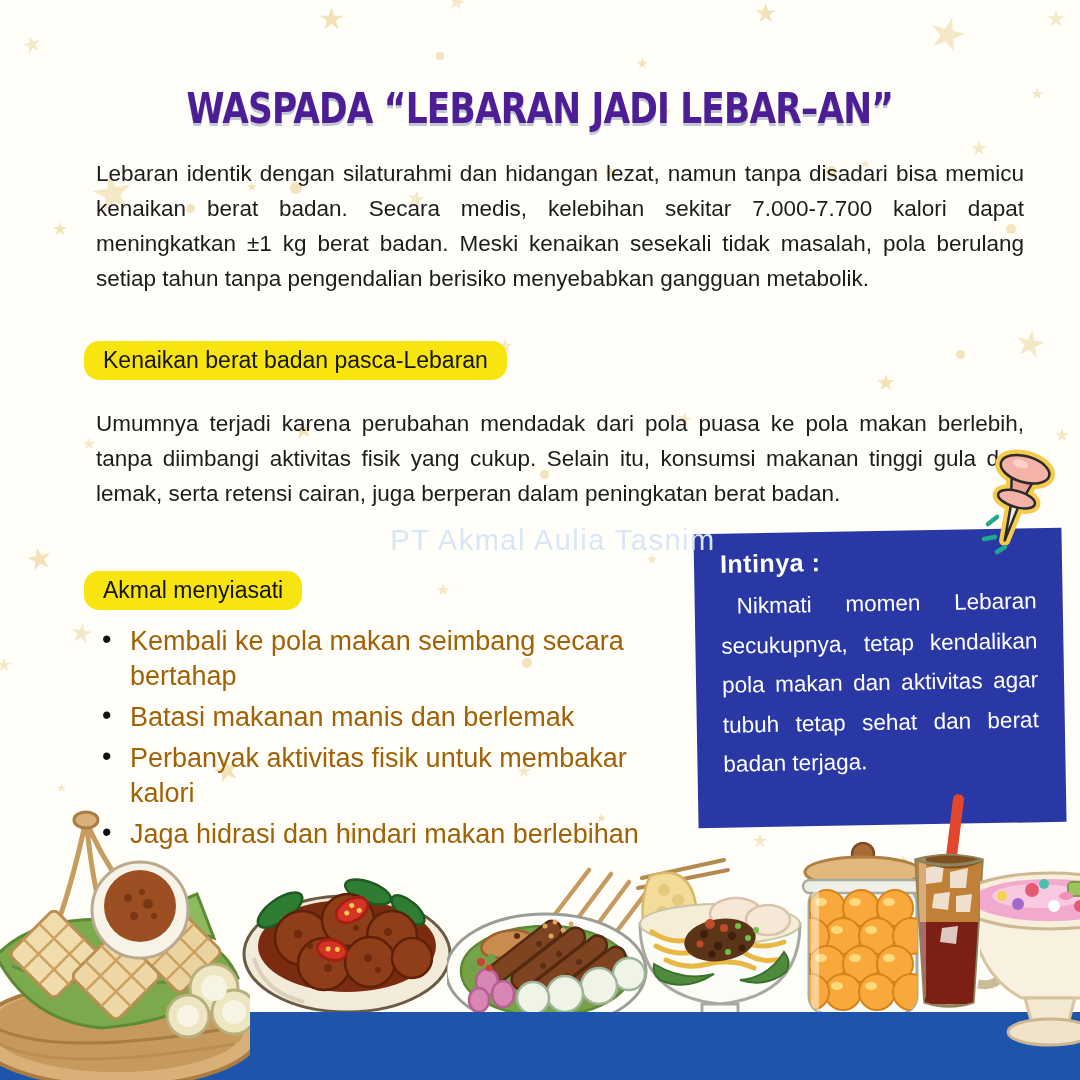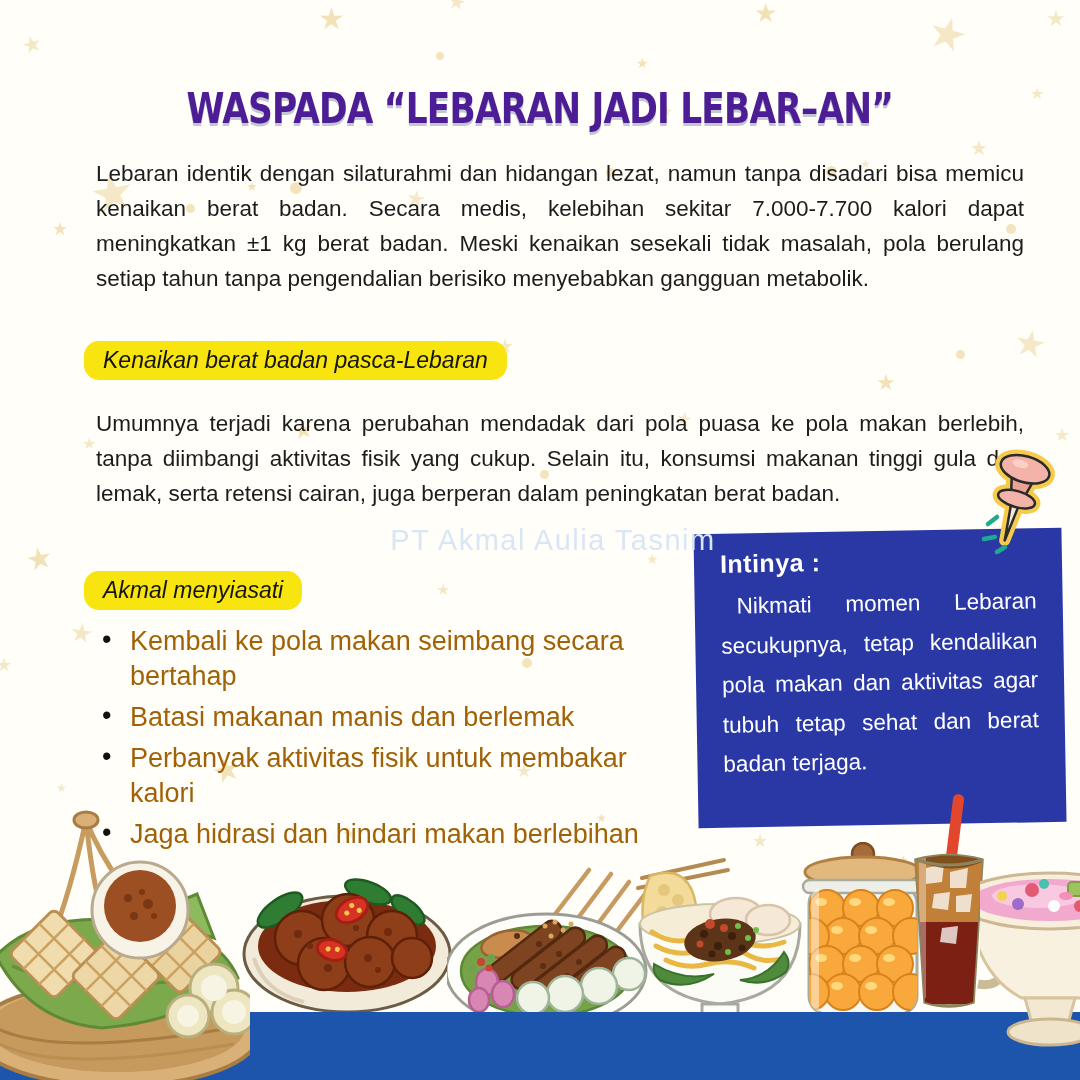--- a/index.html
+++ b/index.html
@@ -9,21 +9,21 @@
   .dotdec{position:absolute;background:#F3E4BD;border-radius:50%;z-index:1;}
   .title{position:absolute;top:56px;left:0;width:1080px;text-align:center;z-index:2;
          font-family:"DejaVu Sans",sans-serif;font-weight:800;font-size:42px;
          color:#4c1d95;letter-spacing:-1px;text-shadow:0 3px 0 rgba(57,72,120,.30);}
   .title span{display:inline-block;transform:scaleX(.82);transform-origin:center;}
   .para{position:absolute;left:88px;width:928px;font-size:22.5px;line-height:35px;
         text-align:justify;z-index:2;margin:8px;color:#1c1c1c;}
   .p1{top:148px;}
   .p2{top:398px;}
   .chip{position:absolute;background:#F8E50F;border-radius:15px;padding:6px 19px;
-        font-size:23px;color:#141414;z-index:2;white-space:nowrap;font-style:italic;}
+        font-size:23px;color:#141414;z-index:2;white-space:nowrap;}
   .chip1{left:84px;top:341px;}
   .chip2{left:84px;top:571px;}
   .tips{position:absolute;left:98px;top:624px;width:600px;list-style:none;margin:0;padding:0;z-index:2;}
   .tips li{position:relative;padding-left:32px;font-size:27px;line-height:35px;margin-bottom:6px;color:#a16207;}
   .tips li::before{content:"•";position:absolute;left:4px;top:-2px;font-size:27px;color:#111;}
   .keybox{position:absolute;left:696px;top:531px;width:368px;height:294px;box-sizing:border-box;
           background:#2A38A6;transform:rotate(-1deg);padding:16px 26px 10px 26px;z-index:3;color:#fff;}
   .keybox-title{font-weight:bold;font-size:25px;letter-spacing:.5px;margin-bottom:8px;}
   .keybox-body{font-size:22.5px;line-height:39.5px;text-align:justify;text-indent:16px;margin:0;}
   .pin{position:absolute;left:966px;top:446px;width:100px;height:122px;z-index:4;}

